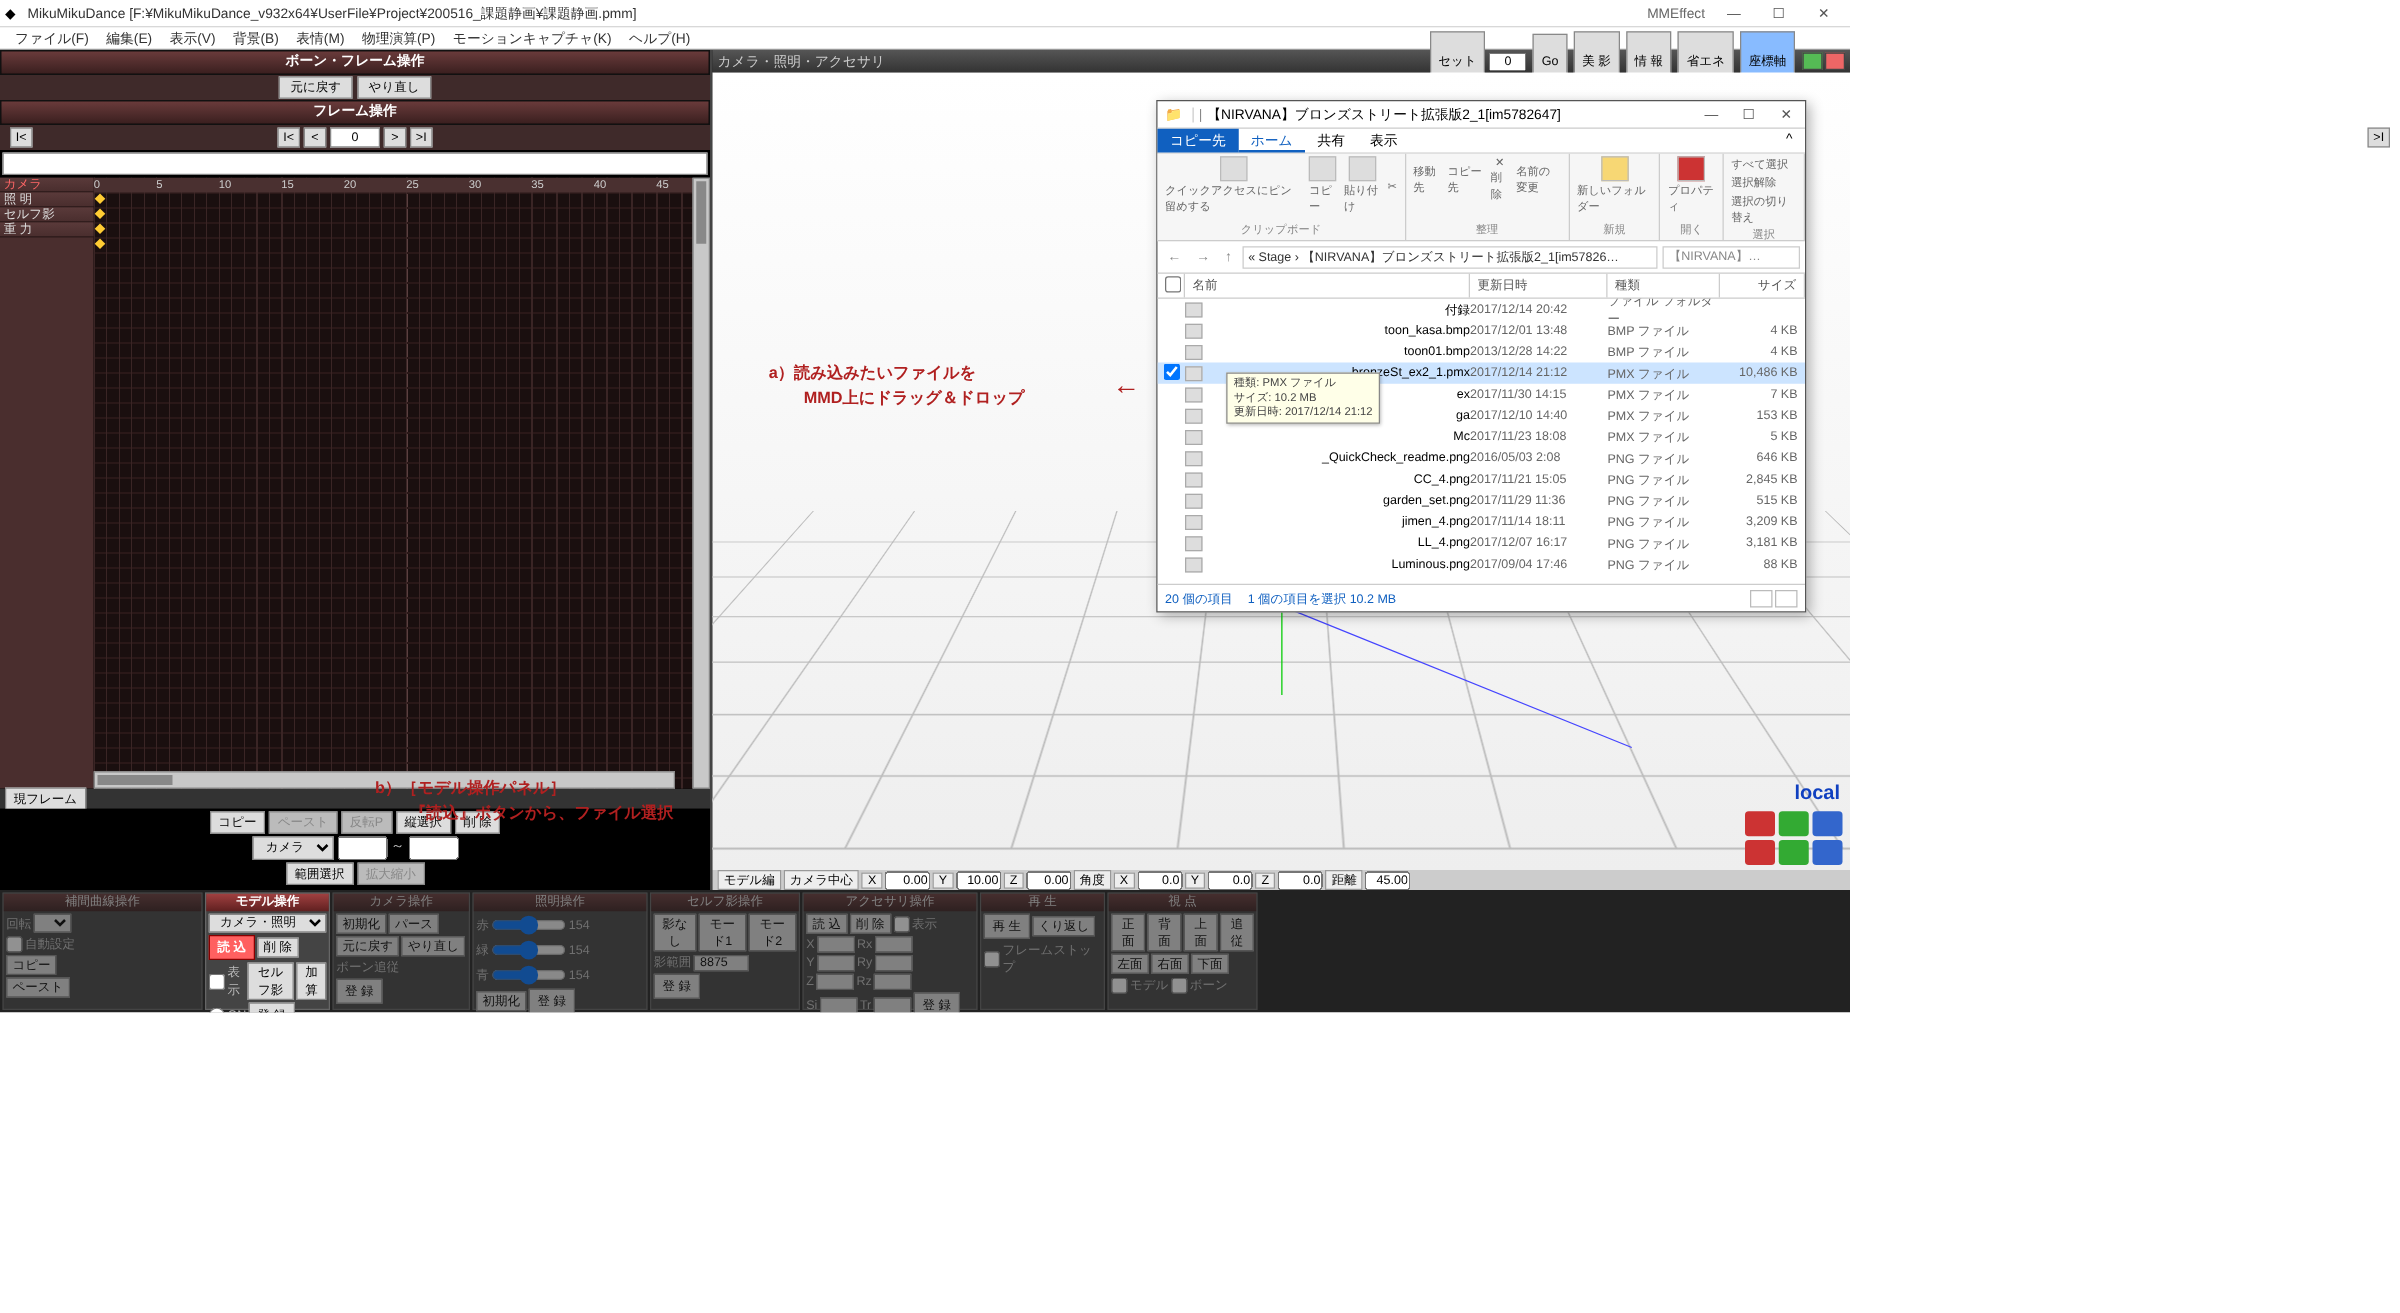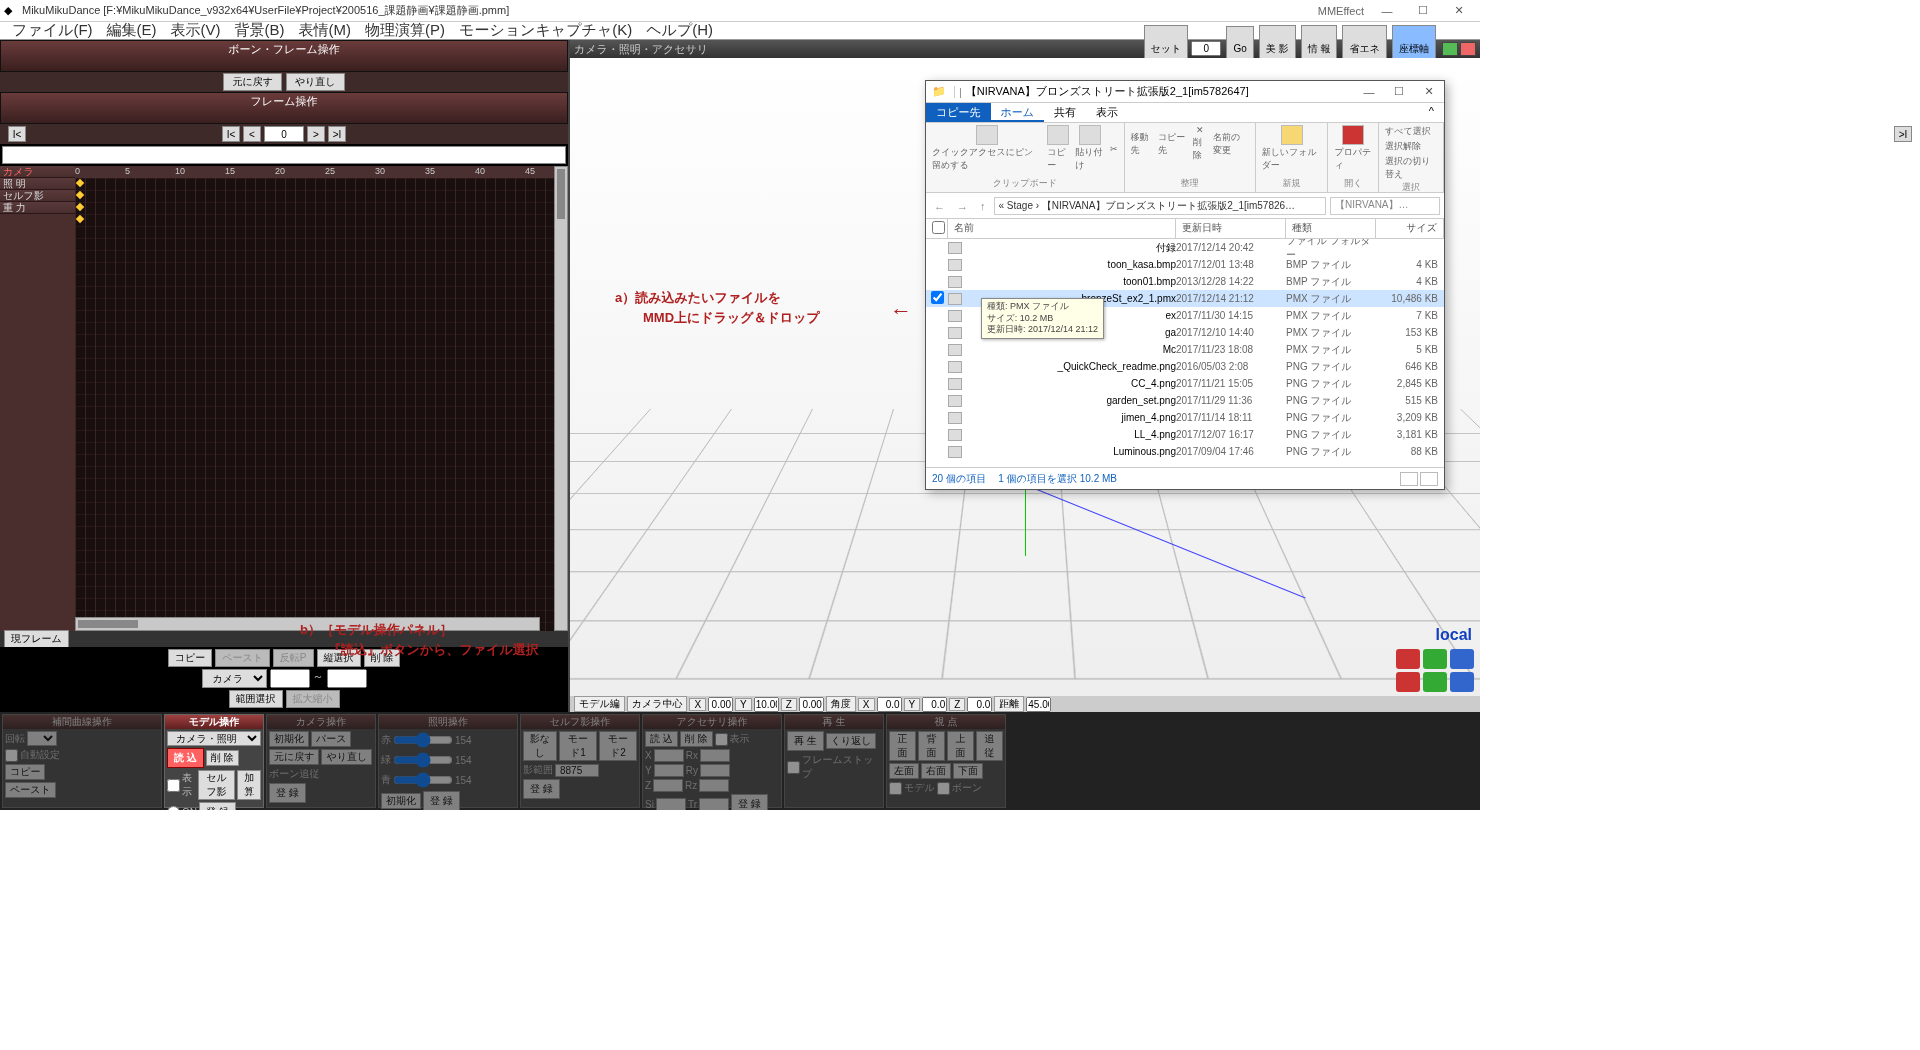--- a/index.html
+++ b/index.html
@@ -8,29 +8,29 @@
 
 .titlebar { height:22px; background:#fff; display:flex; align-items:center; padding:0 4px; border-bottom:1px solid #ccc; }
 .titlebar .icon { width:14px; height:14px; margin-right:4px; }
 .titlebar .title { flex:1; color:#333; font-size:11px; }
 .titlebar .winbtns { display:flex; gap:2px; }
 .titlebar .winbtn { width:34px; height:20px; display:flex; align-items:center; justify-content:center; color:#555; }
 .titlebar .mmd-effect { color:#666; padding-right:6px; }
 
 
 .menubar { height:18px; background:#fff; display:flex; align-items:center; padding-left:6px; gap:2px; border-bottom:1px solid #999; }
-.menubar .mitem { padding:1px 6px; font-size:15px; color:#333; }
+.menubar .mitem { padding:1px 6px; font-size:11px; color:#333; }
 
 
 .mainrow { display:flex; height:calc(100% - 22px - 18px - 98px); }
 .leftpane { width:570px; background:#000; border-right:2px solid #444; display:flex; flex-direction:column; }
 .rightpane { flex:1; position:relative; background:#000; }
 
 
-.lhbar { background:linear-gradient(#6a3b3b,#3a1f1f); color:#fff; text-align:center; font-size:11px; height:32px; line-height:16px; border:1px solid #111; }
+.lhbar { background:linear-gradient(#6a3b3b,#3a1f1f); color:#fff; text-align:center; font-size:11px; height:20px; line-height:16px; border:1px solid #111;font-weight:bold; }
 .lctrls { background:#3f2a2a; height:20px; display:flex; align-items:center; justify-content:center; gap:4px; }
 .lctrls button { font-size:10px; padding:1px 8px; background:#ddd; border:1px solid #888; }
 .frameops { background:#3f2a2a; height:20px; display:flex; align-items:center; justify-content:center; gap:3px; }
 .frameops .sq { width:18px; height:16px; background:#ddd; border:1px solid #888; display:flex; align-items:center; justify-content:center; font-size:10px; }
 .frameops input { width:40px; height:16px; text-align:center; font-size:10px; border:1px solid #888; }
 .whiteband { height:18px; background:#fff; border:1px solid #888; margin:2px 2px; }
 
 
 .timeline { flex:1; display:flex; overflow:hidden; }
 .tracknames { width:75px; background:#4a2e2e; }
@@ -75,21 +75,21 @@
 .viewport .axis-z { position:absolute; left:50%; top:76%; width:32%; height:1px; background:#44f; transform:rotate(22deg); }
 .viewport .annot { position:absolute; color:#b02020; font-size:13px; font-weight:bold; line-height:1.5; }
 .viewport .arrow { color:#b02020; font-size:22px; font-weight:bold; position:absolute; }
 .viewport .local { position:absolute; right:8px; bottom:52px; color:#1040c0; font-size:16px; font-weight:bold; }
 .viewport .gizmos { position:absolute; right:6px; bottom:4px; display:grid; grid-template-columns:repeat(3,24px); gap:3px; }
 .viewport .gizmo { width:24px; height:20px; border-radius:3px; }
 .viewport .gizmo.r { background:#c33; } .viewport .gizmo.g { background:#3a3; } .viewport .gizmo.b { background:#36c; }
 
 .statusbar-r { position:absolute; left:0; right:0; bottom:0; height:16px; background:#ccc; display:flex; align-items:center; font-size:10px; gap:2px; padding:0 4px; }
 .statusbar-r .cell { background:#eee; border:1px solid #999; padding:0 4px; }
-.statusbar-r input { width:25px; font-size:10px; text-align:right; }
+.statusbar-r input { width:36px; font-size:10px; text-align:right; }
 
 
 .bottomdock { height:98px; background:#222; display:flex; gap:2px; padding:2px; }
 .panel { background:#444; border:1px solid #666; display:flex; flex-direction:column; font-size:10px; color:#bbb; }
 .panel .phdr { background:linear-gradient(#6a3b3b,#3a1f1f); text-align:center; color:#ddd; height:14px; line-height:14px; }
 .panel .phdr.active { background:linear-gradient(#a04040,#602020); color:#fff; font-weight:bold; }
 .panel.faded { opacity:0.5; }
 .panel .pbody { flex:1; padding:2px; display:flex; flex-direction:column; gap:2px; }
 .panel .pbody .r { display:flex; gap:2px; align-items:center; }
 .panel button, .panel select, .panel input { font-size:10px; padding:0 4px; background:#ddd; border:1px solid #888; }

